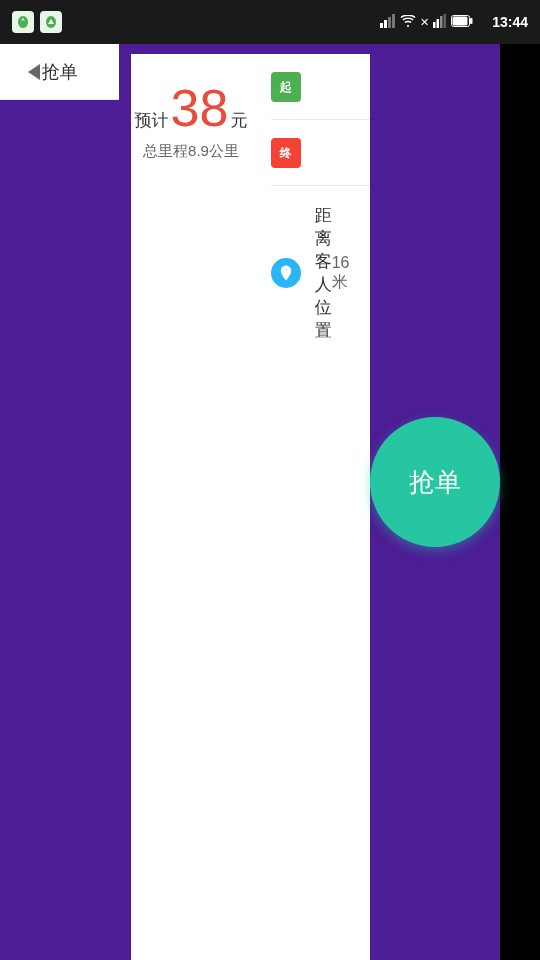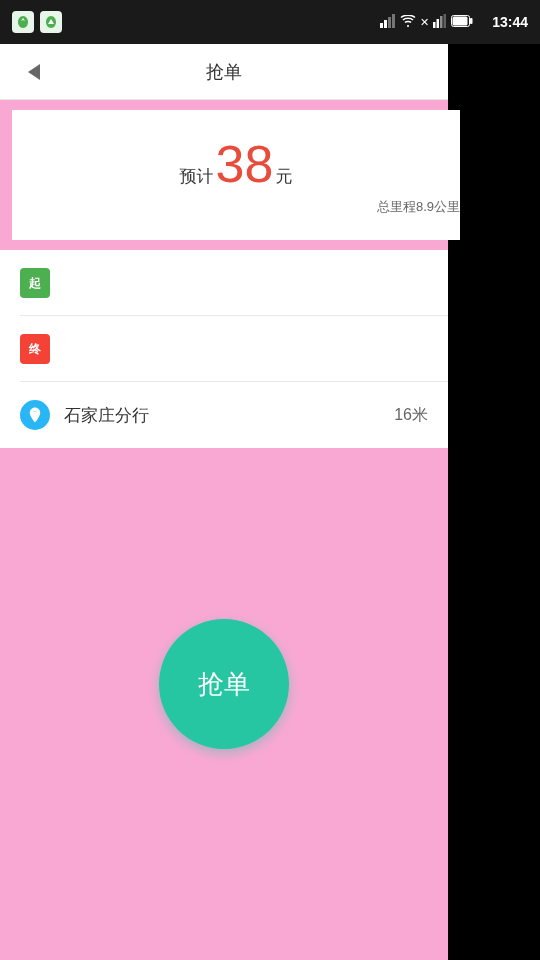--- a/index.html
+++ b/index.html
@@ -47,25 +47,25 @@
     .status-right {
       display: flex;
       align-items: center;
       gap: 4px;
       color: #fff;
       font-size: 13px;
     }
 
     
     .main {
-      width: 448px;
+      width: 500px;
       height: 916px;
-      background: #f9a8d4;
-      display: flex;
-      flex-direction: column;
+      background: #4c1d95;
+      display: flex;
+      flex-direction: row;
     }
 
     
     .header {
       width: 100%;
       height: 56px;
       background: #fff;
       display: flex;
       align-items: center;
       justify-content: center;
@@ -127,23 +127,22 @@
       line-height: 1;
       margin: 0 2px;
     }
 
     .price-suffix {
       font-size: 17px;
       color: #333;
     }
 
     .distance-text {
-      font-size: 13px;
+      font-size: 15px;
       color: #666;
-      text-align: right;
     }
 
     
     .info-section {
       background: #fff;
       margin-top: 10px;
       width: 100%;
     }
 
     .info-item {
@@ -327,21 +326,21 @@
       </div>
     </div>
 
     <div class="info-item">
       <div class="info-icon icon-location">
         <svg class="location-svg" viewBox="0 0 24 24" fill="white">
           <circle cx="12" cy="10" r="3"></circle>
           <path d="M12 2C8.13 2 5 5.13 5 9c0 5.25 7 13 7 13s7-7.75 7-13c0-3.87-3.13-7-7-7zm0 9.5c-1.38 0-2.5-1.12-2.5-2.5s1.12-2.5 2.5-2.5 2.5 1.12 2.5 2.5-1.12 2.5-2.5 2.5z"></path>
         </svg>
       </div>
-      <span class="info-text">石家庄分行</span>
+      <span class="info-text">距离客人位置</span>
       <span class="info-distance">16米</span>
     </div>
 
   </div>
 
   <div class="action-section">
     <button class="btn-grab">抢单</button>
   </div>
 
 </div>

